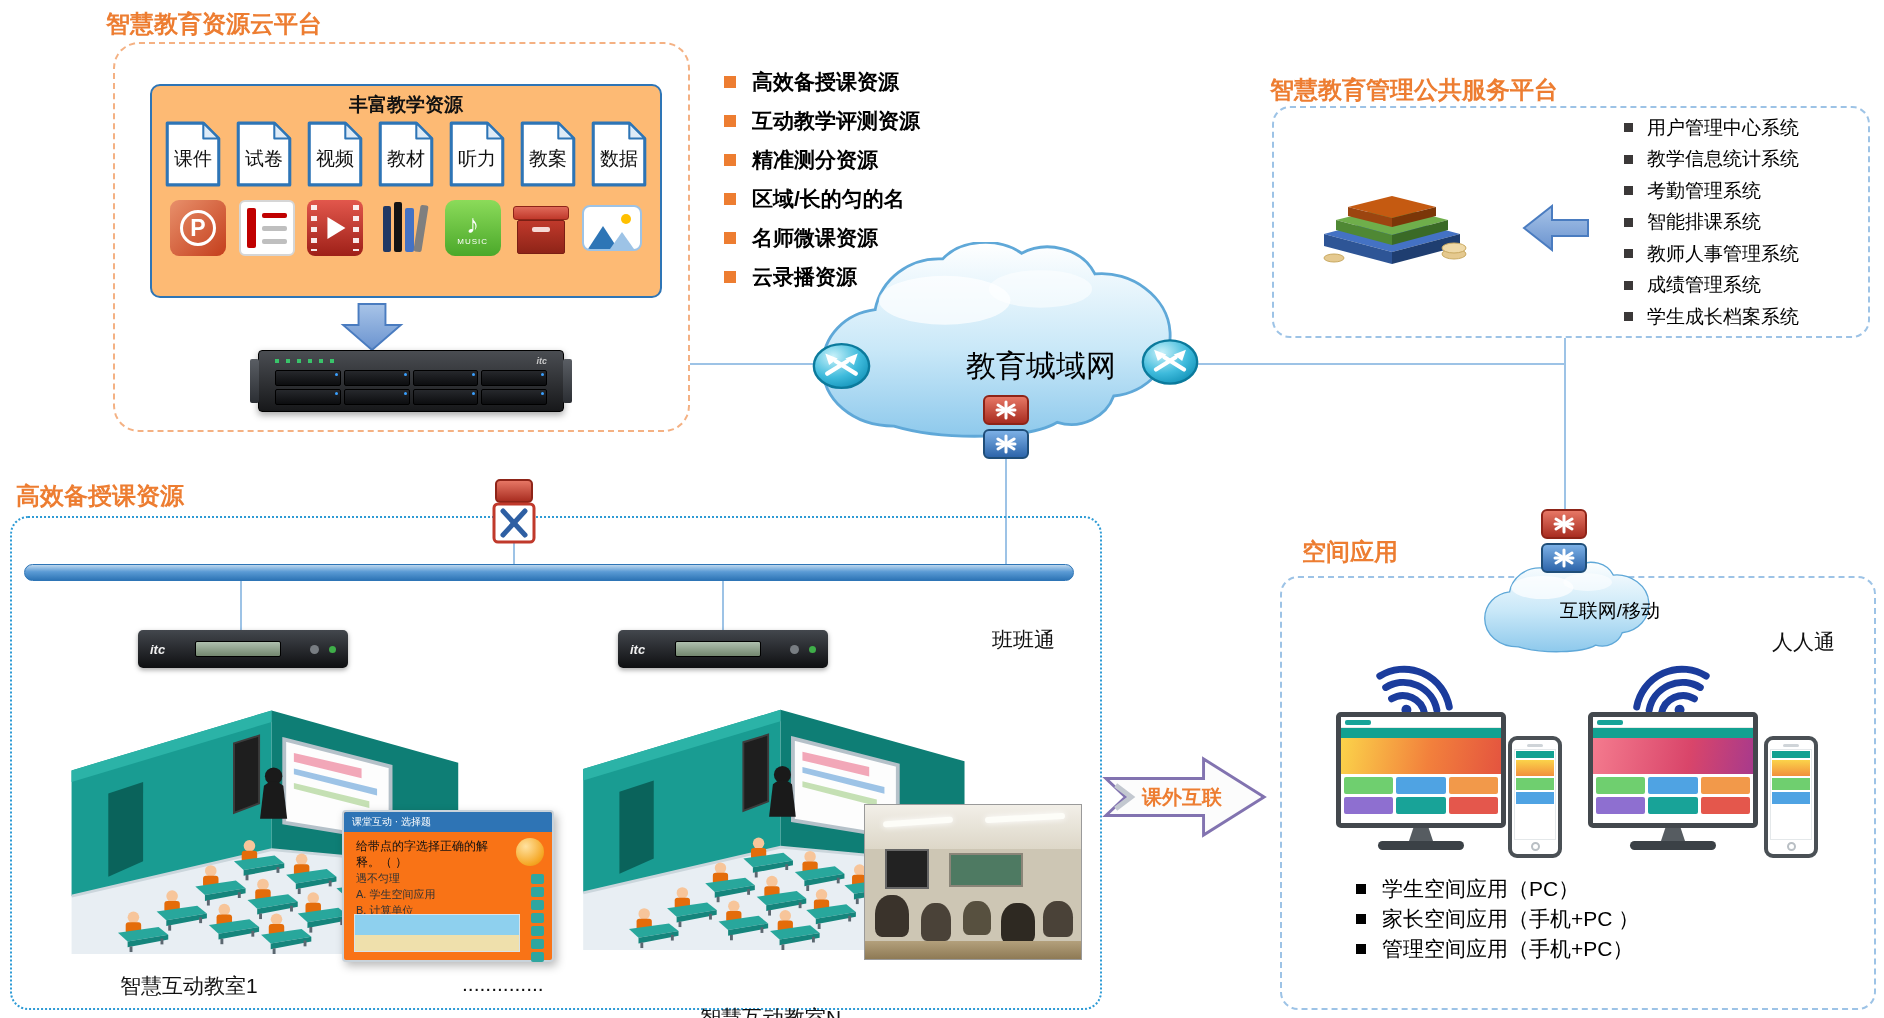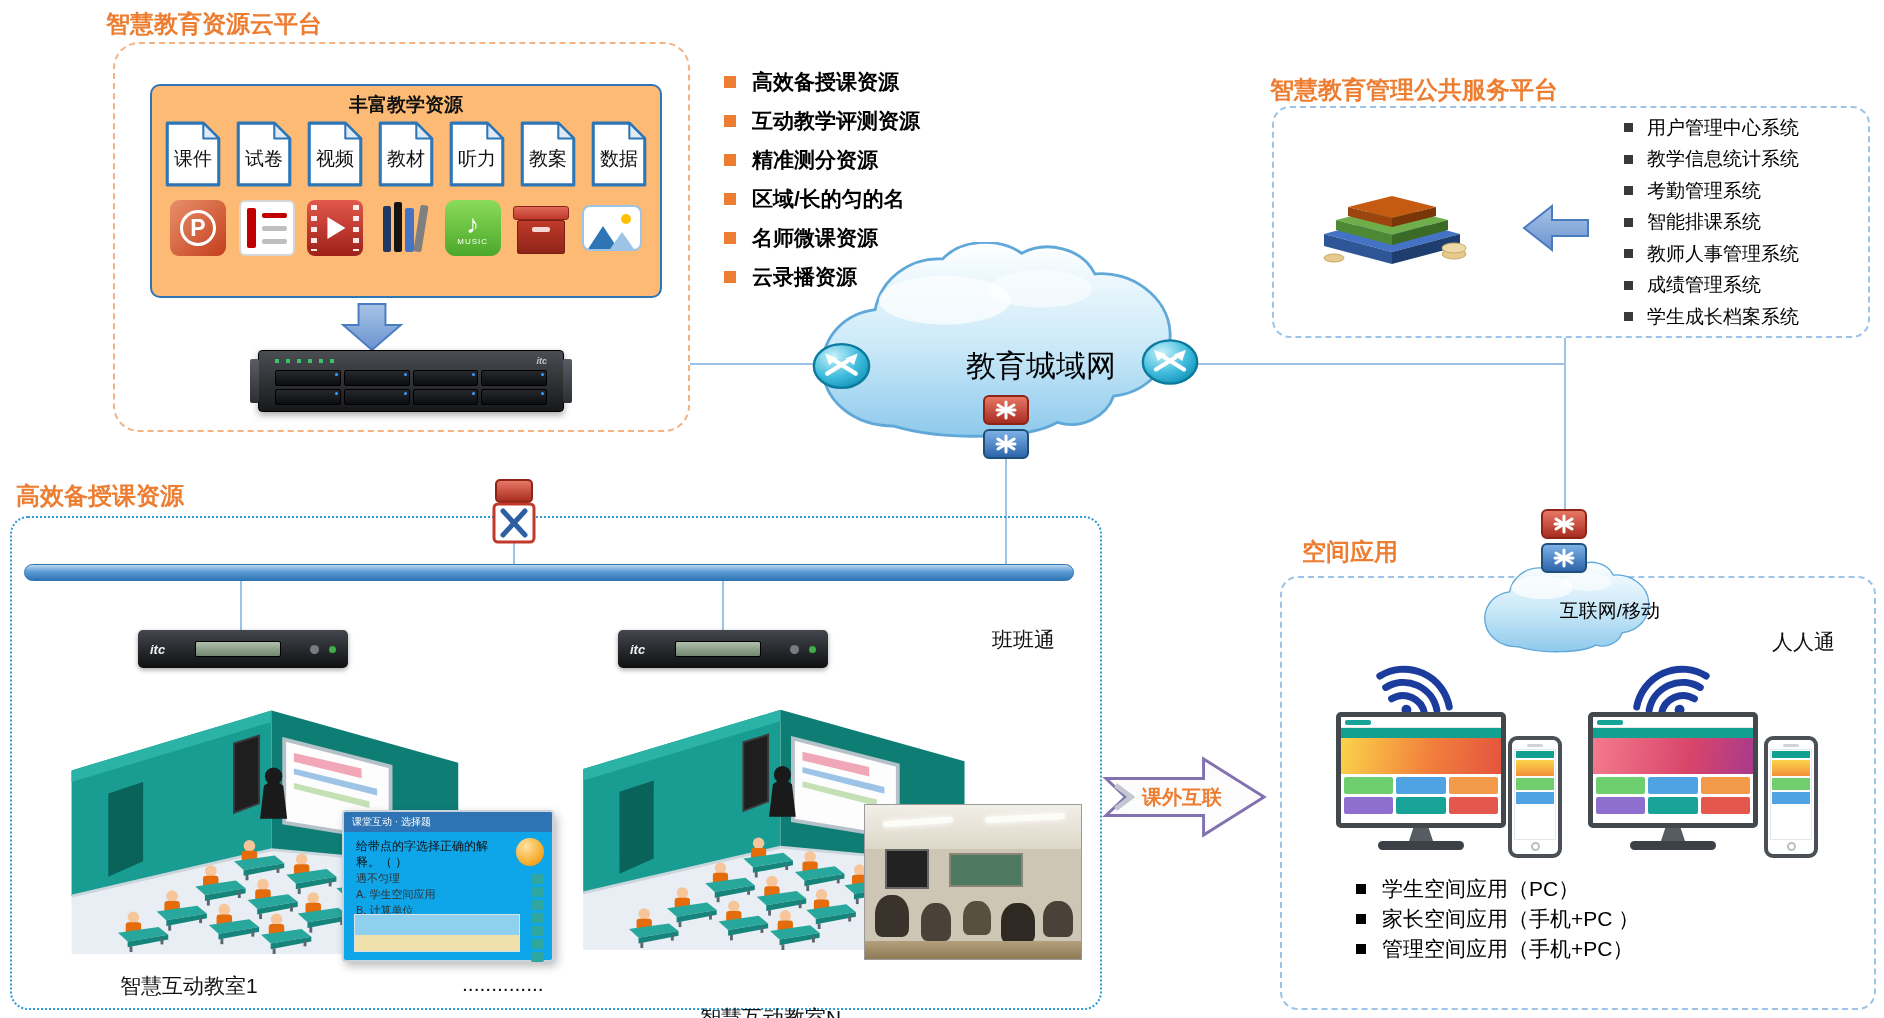--- a/index.html
+++ b/index.html
@@ -81,21 +81,21 @@
   .bar{position:absolute;height:17px;border-radius:9px;border:1px solid #2E75B6;background:linear-gradient(#BDD7EE,#5B9BD5 45%,#2E75B6)}
 
   
   .recorder{position:absolute;background:linear-gradient(#43474d,#0e0f11);border-radius:5px;display:flex;align-items:center;gap:10px;padding:0 12px;box-shadow:0 2px 5px rgba(0,0,0,.35);z-index:3}
   .rec-logo{color:#f0f0f0;font-size:13px;font-weight:bold;font-style:italic}
   .rec-screen{width:86px;height:16px;background:linear-gradient(#aebfae,#73876f);border:1px solid #000;border-radius:2px;margin:0 auto;display:block}
   .rec-btn{width:9px;height:9px;border-radius:50%;background:#787d82;display:block}
   .rec-btn2{width:7px;height:7px;border-radius:50%;background:#3fae49;display:block}
 
   
-  .wboard{position:absolute;background:#0ea5e9;border:2px solid #C9D3DB;border-radius:4px;box-shadow:3px 4px 10px rgba(0,0,0,.28);z-index:6}
+  .wboard{position:absolute;background:#f97316;border:2px solid #C9D3DB;border-radius:4px;box-shadow:3px 4px 10px rgba(0,0,0,.28);z-index:6}
   .wb-toolbar{height:20px;background:#2E74B5;color:#fff;font-size:10px;line-height:20px;padding:0 8px;overflow:hidden;white-space:nowrap;border-radius:2px 2px 0 0}
   .wb-mascot{position:absolute;right:8px;top:26px;width:28px;height:28px;border-radius:50%;background:radial-gradient(circle at 35% 30%,#FFE2A0,#F5A623 70%,#D98A12)}
   .wb-lines{padding:6px 42px 0 12px;font-size:11px;line-height:16px;color:#333}
   .wb-lines div:first-child{font-size:12px;color:#111}
   .wb-beach{position:absolute;left:10px;right:32px;bottom:8px;height:38px;background:linear-gradient(#8ED0EE 0 55%,#EFE0AC 55%);border:1px solid #d8e2e8}
   .wb-side{position:absolute;right:8px;top:62px;display:flex;flex-direction:column;gap:3px}
   .wb-side i{width:13px;height:10px;background:#2FA6A0;border-radius:2px;display:block}
 
   
   .photo{position:absolute;background:#CDC6B4;overflow:hidden;border:1px solid #9a9a9a;z-index:6}

